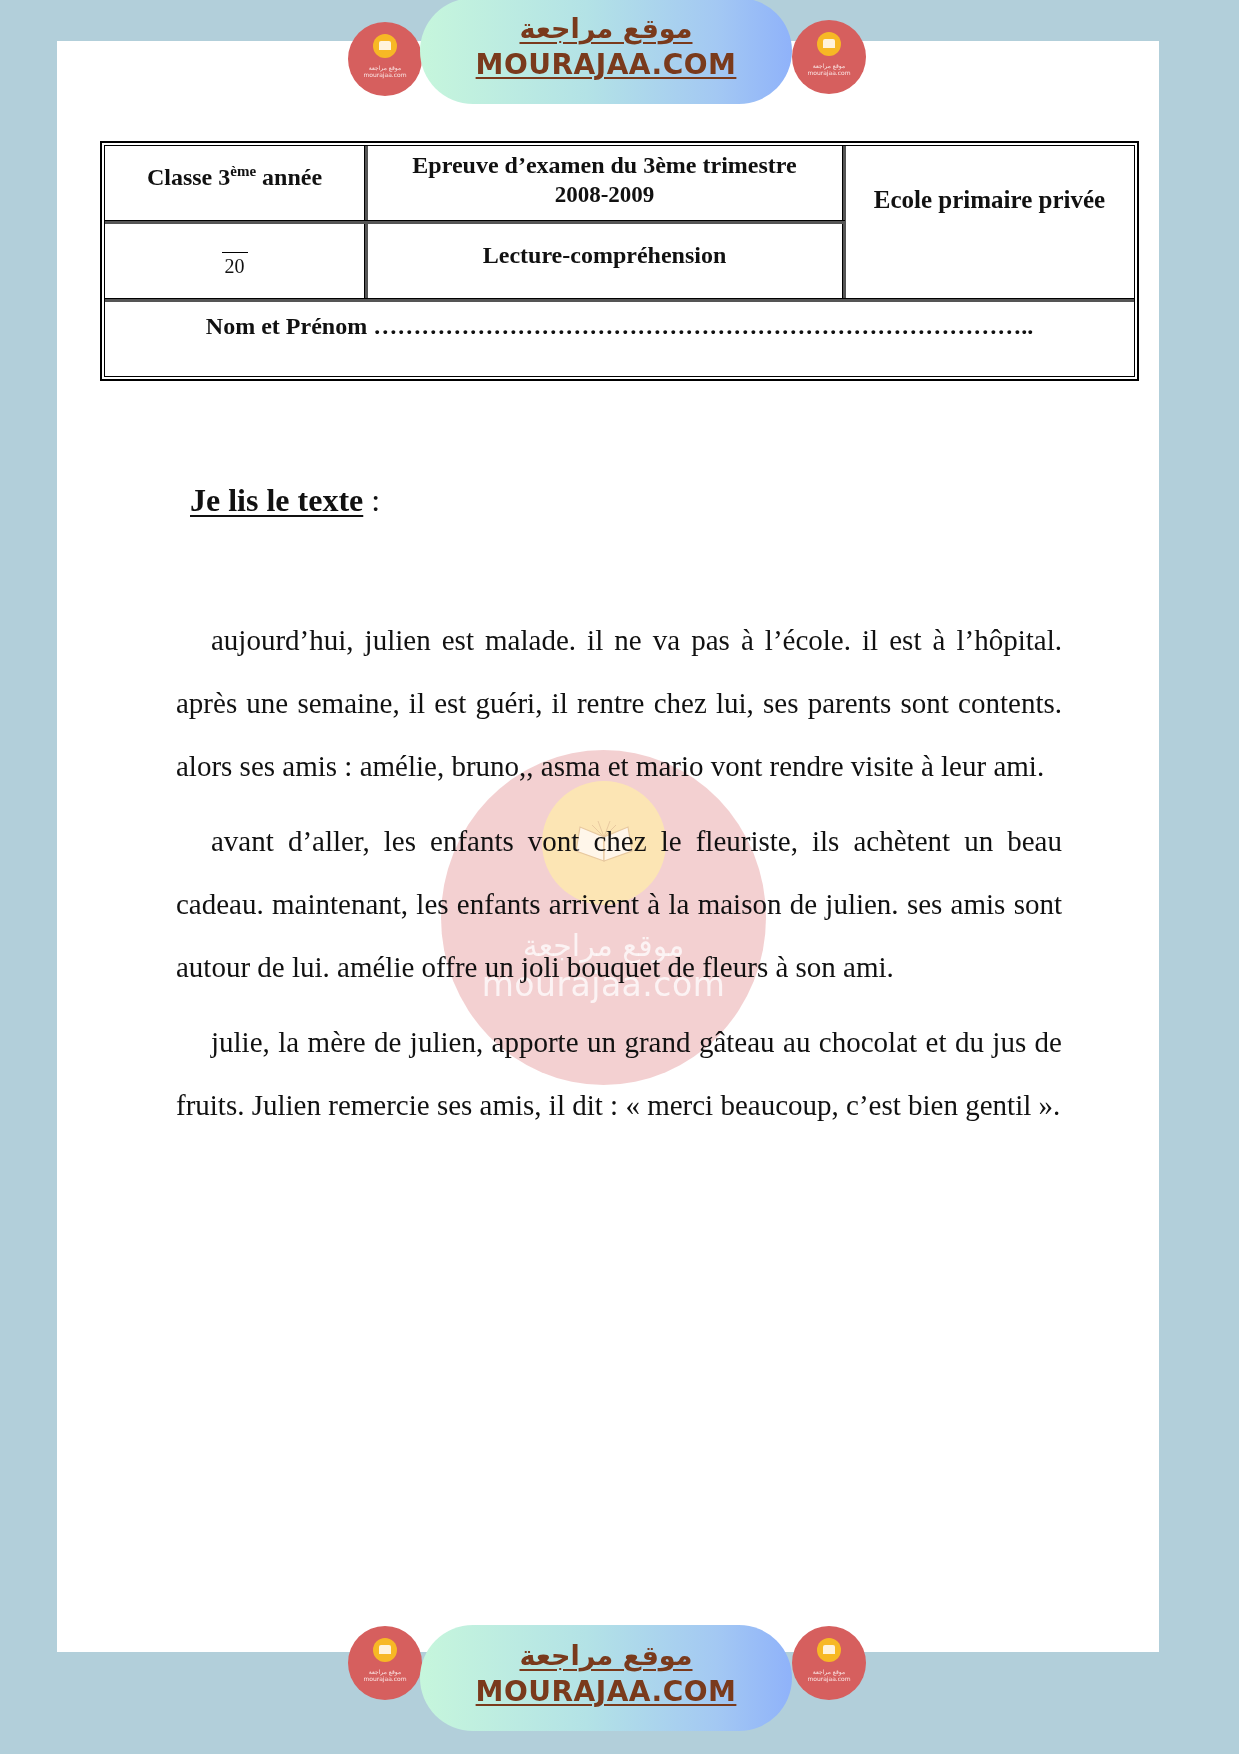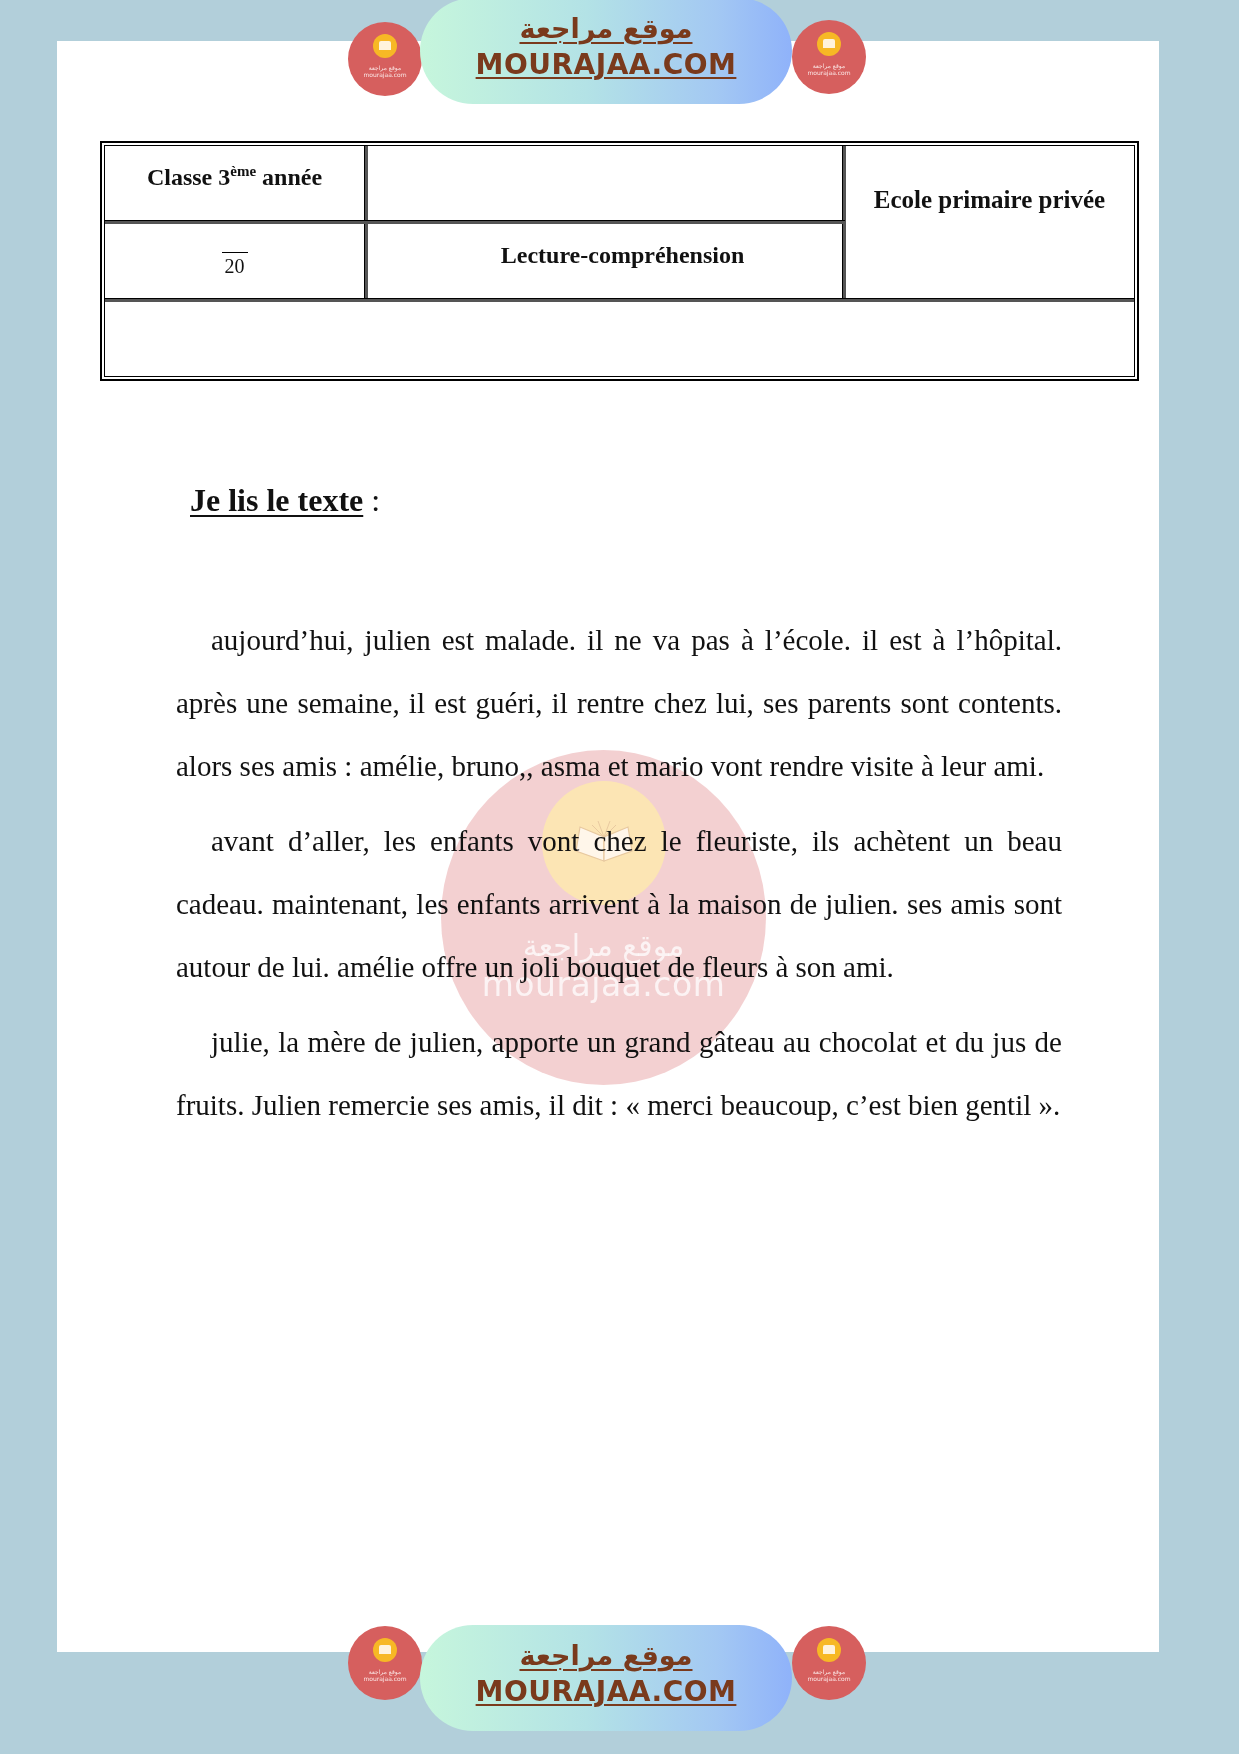--- a/index.html
+++ b/index.html
@@ -116,27 +116,32 @@
 
   <div class="vline" style="left:259px; top:0; height:153px;"></div>
   <div class="vline" style="left:737px; top:0; height:153px;"></div>
 
   <div class="hline" style="left:0; top:74px; width:740px;"></div>
   <div class="hline" style="left:0; top:152px; width:1029px;"></div>
 
   <div class="cell" style="left:0; top:16px; width:259px;">
     <span>Classe 3</span><sup>ème</sup><span> année</span>
   </div>
+  <div class="cell" style="left:262px; top:4px; width:475px;">
+    <div>Epreuve d’examen du 3ème trimestre</div>
+    <div style="font-size:23px;">2008-2009</div>
+  </div>
   <div class="cell" style="left:0; top:104px; width:259px;">
     <span class="score">20</span>
   </div>
-  <div class="cell" style="left:280px; top:94px; width:475px;">Lecture-compréhension</div>
+  <div class="cell" style="left:262px; top:94px; width:475px;">Lecture-compréhension</div>
   <div class="cell" style="left:740px; top:26px; width:289px; font-size:25px; line-height:55px;text-align:center;">
     <div>Ecole primaire privée</div>
   </div>
+  <div class="cell" style="left:0; top:165px; width:1029px; font-size:24px;">Nom et Prénom ………………………………………………………………………..</div>
 </div>
 
 <div class="heading">
   <span class="u">Je lis le texte</span><span class="colon"> :</span>
 </div>
 
 <div class="wm">
   <div class="inner">
     <svg class="book" viewBox="0 0 68 44">
       <path d="M34 40 L6 30 L10 6 L34 16 Z" fill="#fff6ea" stroke="#e8c9a0" stroke-width="1.2"></path>

